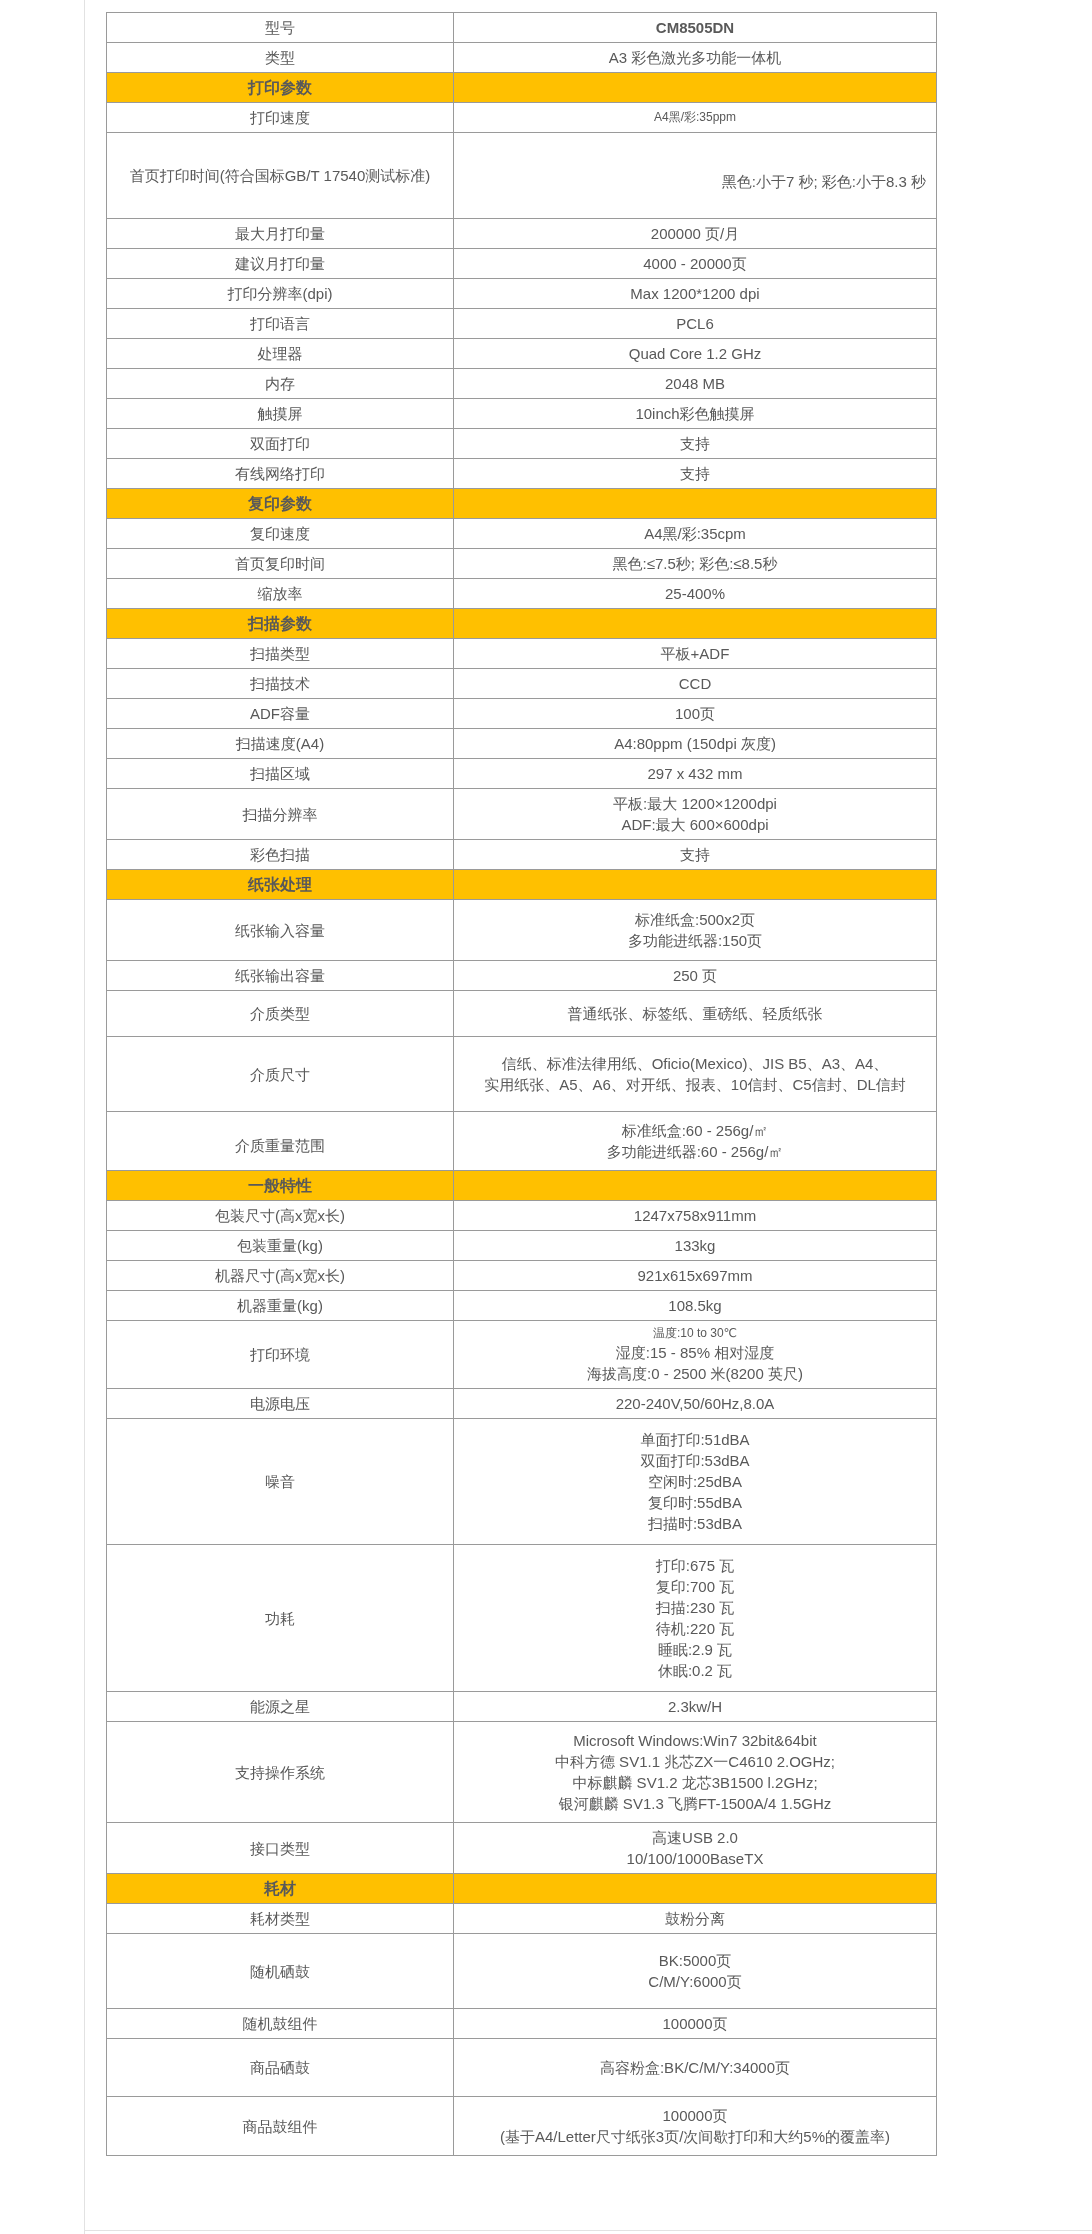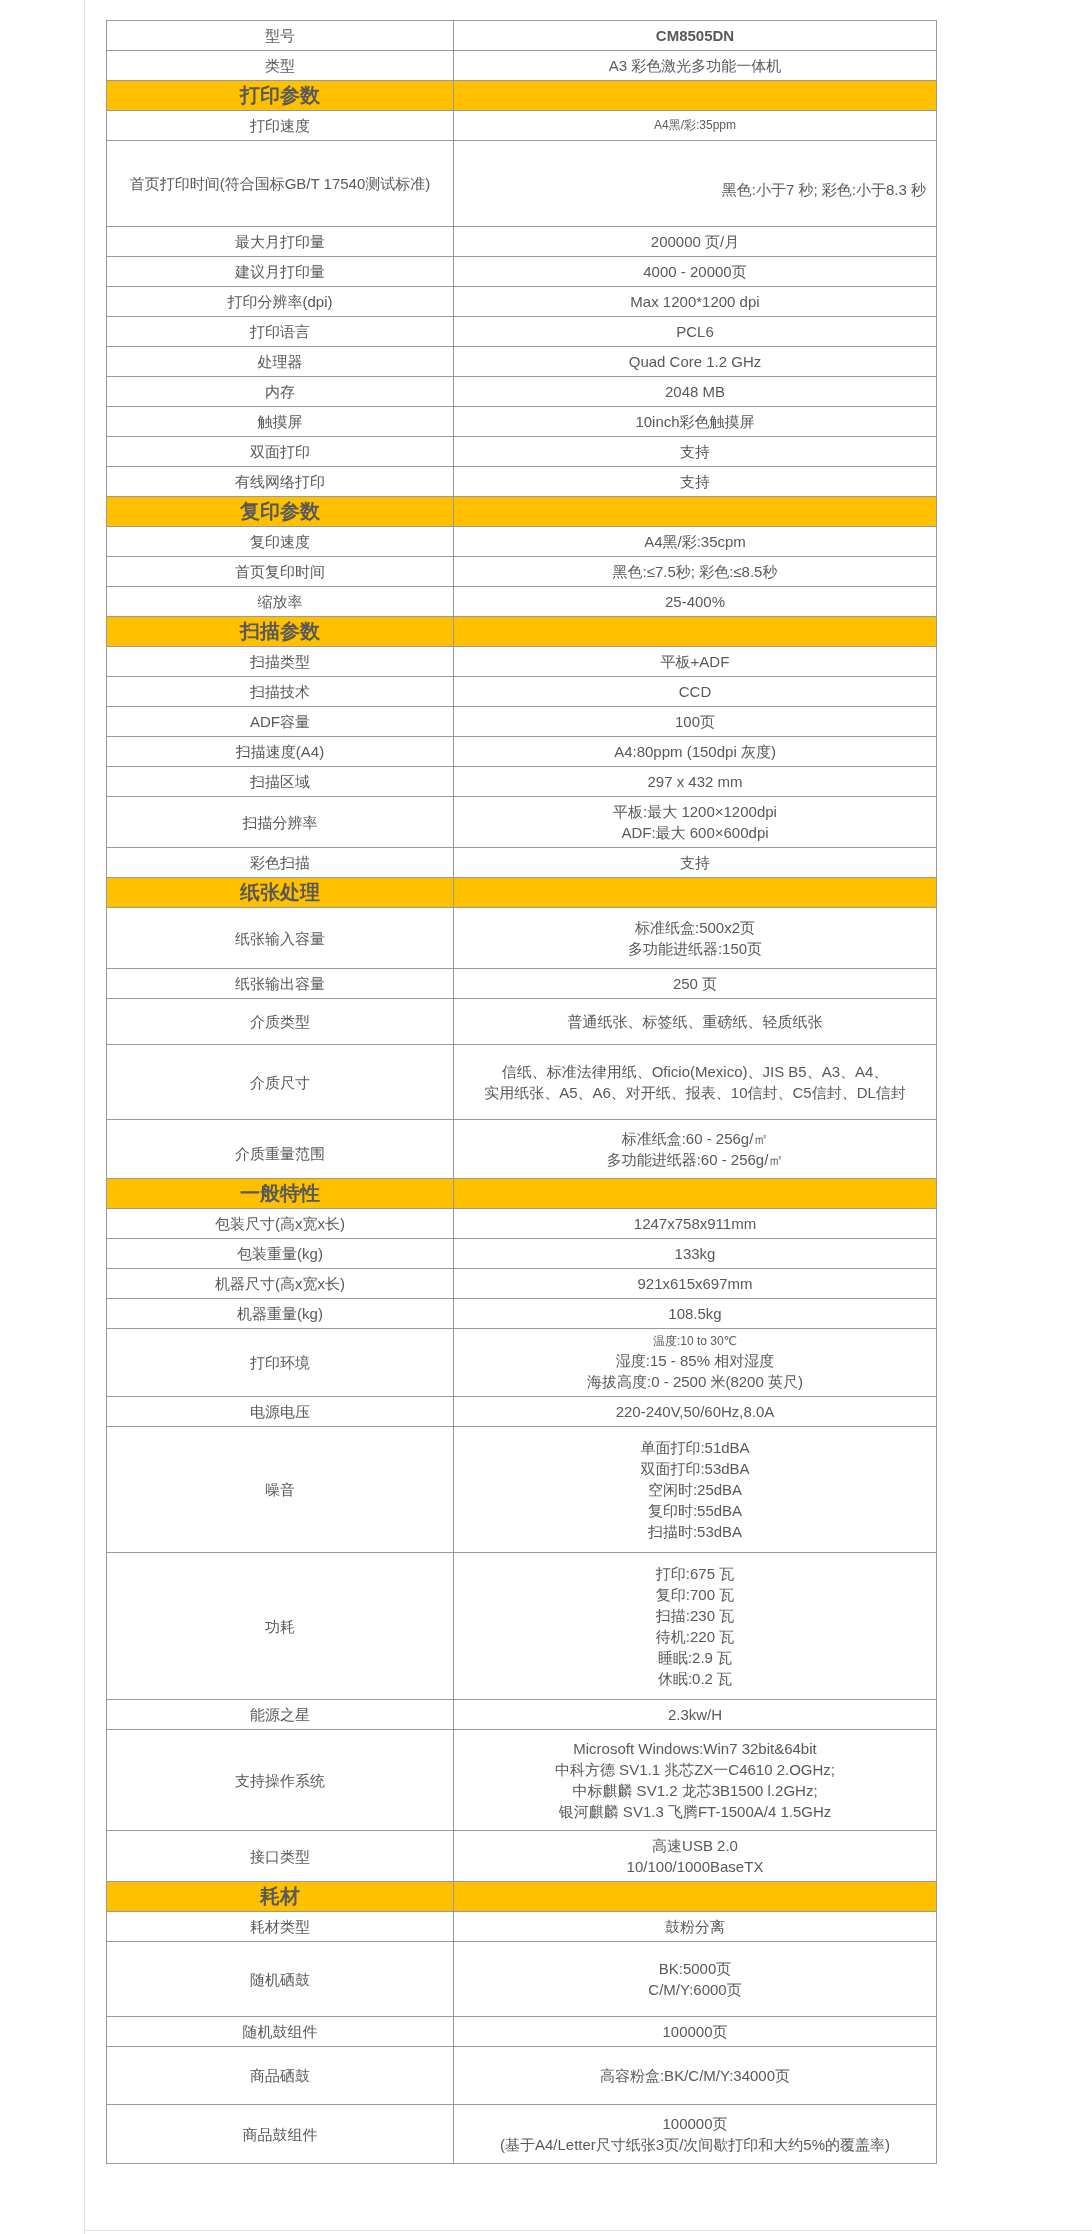--- a/index.html
+++ b/index.html
@@ -9,34 +9,34 @@
   }
   .page-line-left{
     position:absolute;left:84px;top:0;width:1px;height:2234px;
     background:#e2e2e2;
   }
   .page-line-bottom{
     position:absolute;left:84px;right:0;bottom:3px;height:1px;
     background:#e2e2e2;
   }
   table.spec-table{
-    position:absolute;left:106px;top:20px;width:830px;
+    position:absolute;left:106px;top:12px;width:830px;
     border-collapse:collapse;table-layout:fixed;
     color:#595959;
   }
   .spec-table td{
     border:1px solid #9a9a9a;
     text-align:center;vertical-align:middle;
     padding:4px 10px;
     font-size:15px;line-height:21px;
     overflow:hidden;
   }
   .spec-table tr.section-row td{
     background:#FFC000;
-    font-weight:bold;font-size:20px;
+    font-weight:bold;font-size:16px;
     padding:4px 10px;
   }
   .v-line{display:block;}
   .small{font-size:12px;line-height:17px;}
   .bold{font-weight:bold;}
   .label-small{font-size:12px;}
 </style>
 </head>
 <body>
 

